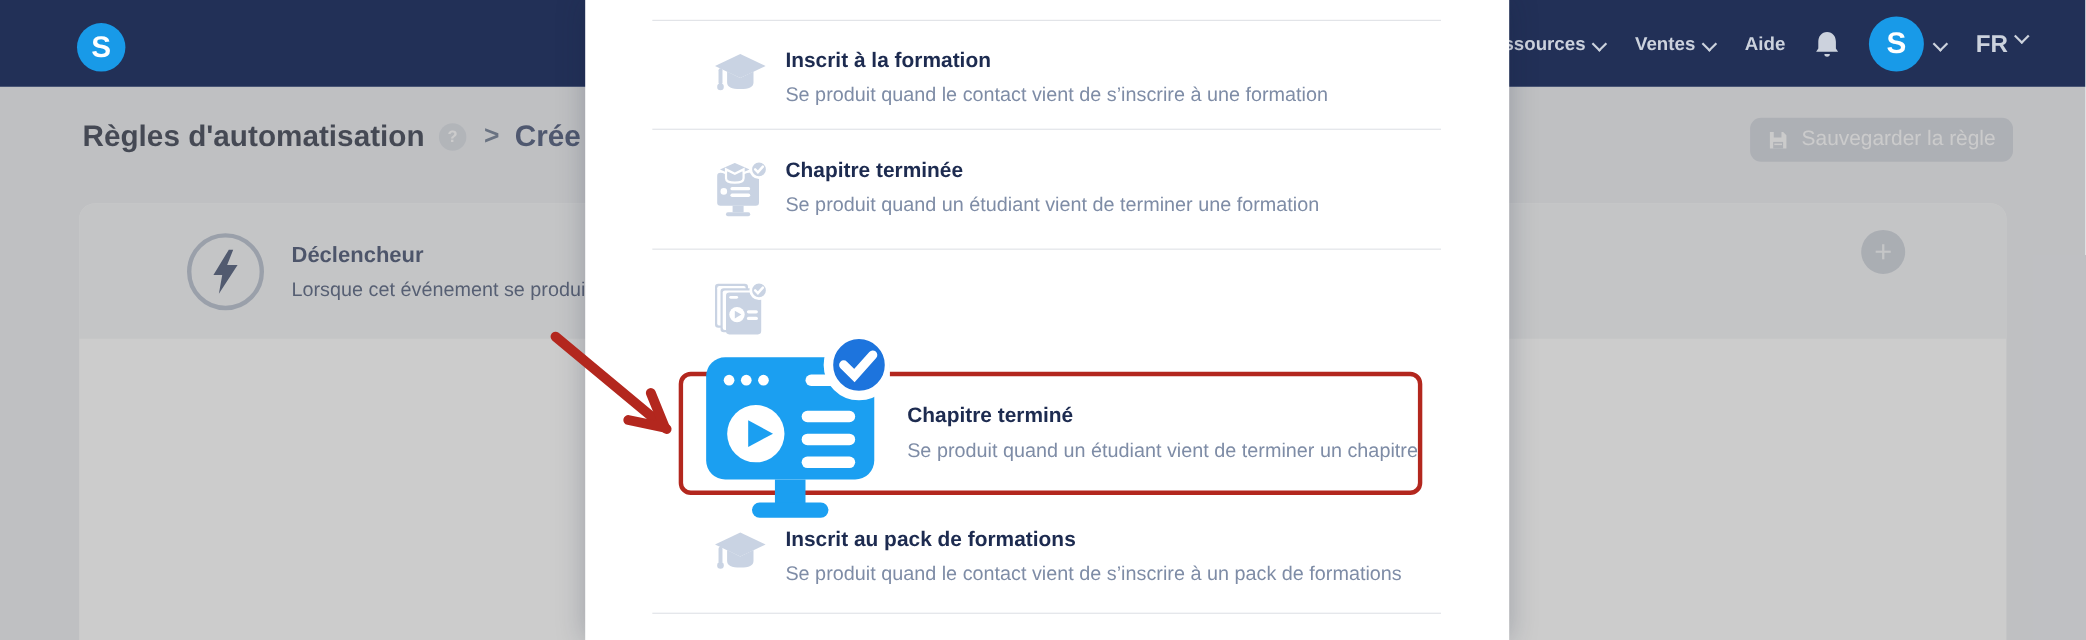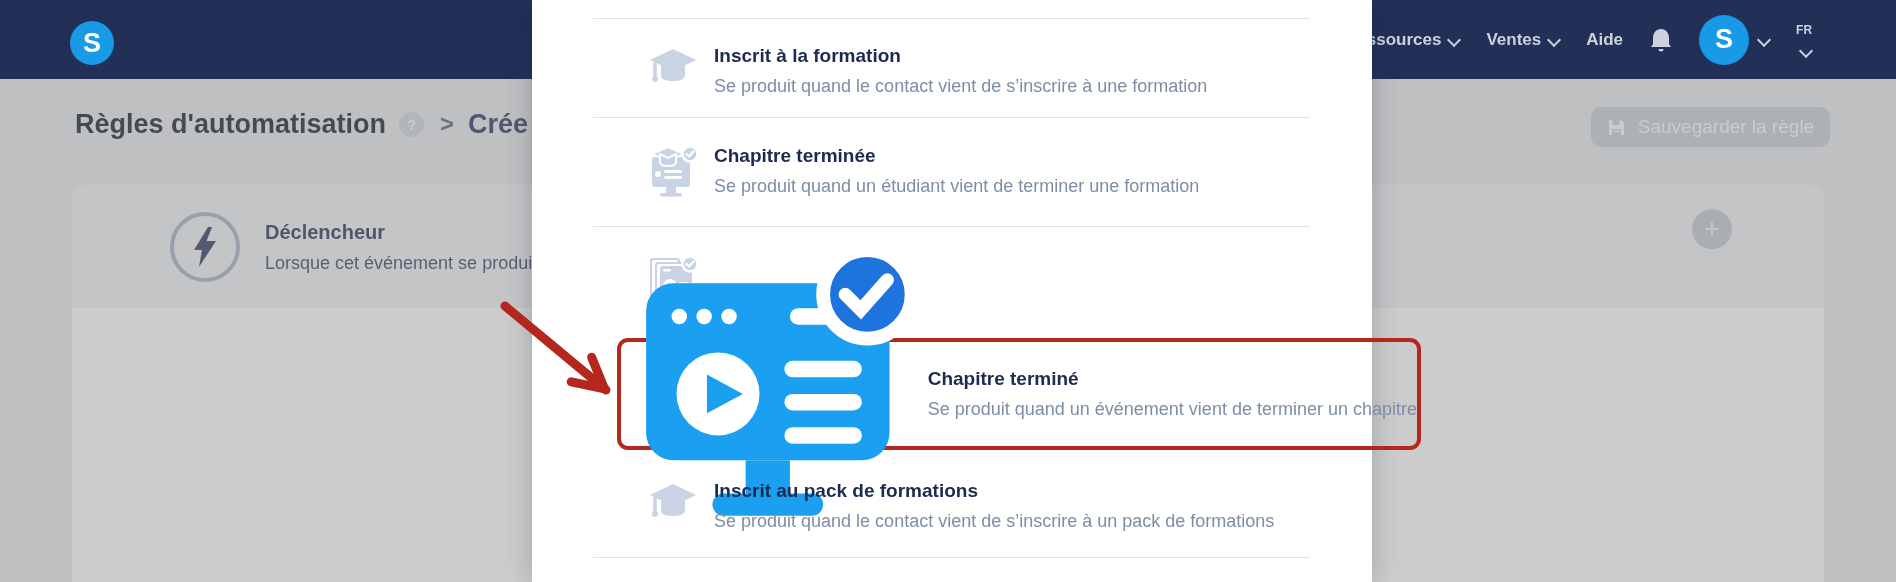--- a/index.html
+++ b/index.html
@@ -15,21 +15,21 @@
   .nav-right { position:absolute; left:1345px; top:0; height:79px; display:flex; align-items:center; gap:26px;
                color:#ccd2dd; font-size:17px; font-weight:bold; white-space:nowrap; }
   .nav-link { display:flex; align-items:center; gap:8px; cursor:pointer; }
   .chev { width:11px; height:11px; display:inline-block; position:relative; top:-2px; }
   .chev::before { content:""; position:absolute; left:0; top:3px; width:8px; height:8px;
                   border-right:2.5px solid #ccd2dd; border-bottom:2.5px solid #ccd2dd; transform:rotate(45deg); }
   .bell { width:24px; height:26px; }
   .avatar { width:50px; height:50px; border-radius:50%; background:#189ae8; color:#fff; font-weight:bold;
             font-size:27px; display:flex; align-items:center; justify-content:center; }
   .avatar-group { display:flex; align-items:center; gap:10px; }
-  .lang { display:flex; align-items:flex-end; gap:8px; font-size:12px;flex-direction:column; }
+  .lang { display:flex; align-items:flex-start; gap:8px; font-size:22px; }
 
   
   .page { position:absolute; top:79px; left:0; width:1896px; height:503px; background:#e8eaee; z-index:1; }
   .header-row { position:absolute; left:75px; top:25px; height:40px; display:flex; align-items:center; white-space:nowrap; }
   .page-title { font-size:27px; font-weight:bold; color:#0f172a; }
   .help-badge { width:25px; height:25px; border-radius:50%; background:#d1d6de; color:#fff; font-size:15px;
                 font-weight:bold; display:flex; align-items:center; justify-content:center; margin-left:13px; }
   .crumb-sep { color:#50607b; font-size:24px; font-weight:bold; margin:0 14px 0 16px; }
   .crumb-current { font-size:27px; font-weight:bold; color:#21305a; }
   .save-btn { position:absolute; left:1591px; top:28px; width:239px; height:40px; border-radius:10px;
@@ -54,21 +54,21 @@
 
   
   .modal { position:absolute; left:532px; top:0; width:840px; height:582px; background:#ffffff; z-index:10;
            box-shadow:0 0 24px rgba(20,30,60,0.25); }
   .mdiv { position:absolute; left:61px; width:717px; height:1px; background:#dfe2e6; }
   .mitem { position:absolute; left:0; width:840px; display:flex; align-items:center; gap:16px;
            padding-left:116px; cursor:pointer; }
   .mitem .ic { width:50px; height:56px; flex:0 0 50px; }
   .mtitle { font-size:19px; font-weight:bold; color:#1d2b50; margin-bottom:9px; white-space:nowrap; }
   .mdesc  { font-size:18px; color:#7e8ca6; white-space:nowrap; }
-  .hl-box { position:absolute; left:85px; top:338px; width:804px; height:112px;
+  .hl-box { position:absolute; left:85px; top:338px; width:676px; height:112px;
             border:4px solid #b3271e; border-radius:11px; display:flex; align-items:center; gap:16px;
             padding-left:14px; cursor:pointer; }
 
   
   .anno { position:absolute; top:0; left:0; width:1896px; height:582px; z-index:20; pointer-events:none; }
 </style>
 </head>
 <body>
 
 <div id="app">
@@ -210,21 +210,21 @@
         <rect x="27" y="22" width="14" height="3" rx="1.5" fill="#ffffff"></rect>
         <rect x="27" y="28" width="14" height="3" rx="1.5" fill="#ffffff"></rect>
         <rect x="27" y="34" width="14" height="3" rx="1.5" fill="#ffffff"></rect>
         <rect x="20" y="40" width="8" height="7" fill="#1b9ff1"></rect>
         <rect x="14" y="46" width="20" height="4" rx="2" fill="#1b9ff1"></rect>
         <circle cx="42" cy="10" r="8" fill="#1d74dd" stroke="#ffffff" stroke-width="2.5"></circle>
         <path d="M38 10 l2.8 2.8 l4.8 -5.4" stroke="#ffffff" stroke-width="2.4" fill="none" stroke-linecap="round"></path>
       </svg>
       <div>
         <div class="mtitle">Chapitre terminé</div>
-        <div class="mdesc">Se produit quand un événement vient de terminer un chapitre</div>
+        <div class="mdesc">Se produit quand un étudiant vient de terminer un chapitre</div>
       </div>
     </div>
 
     <div class="mitem" style="top:466px;height:80px;">
       <svg class="ic" viewBox="0 0 50 56">
         <polygon points="25,6 48,17 25,28 2,17" fill="#c9d3e3"></polygon>
         <path d="M13 22 v10 q0 6 12 6 q12 0 12 -6 v-10 l-12 6 Z" fill="#c9d3e3"></path>
         <rect x="5.2" y="19" width="3.6" height="15" rx="1.8" fill="#c9d3e3"></rect>
         <circle cx="7" cy="36" r="3" fill="#c9d3e3"></circle>
       </svg>

